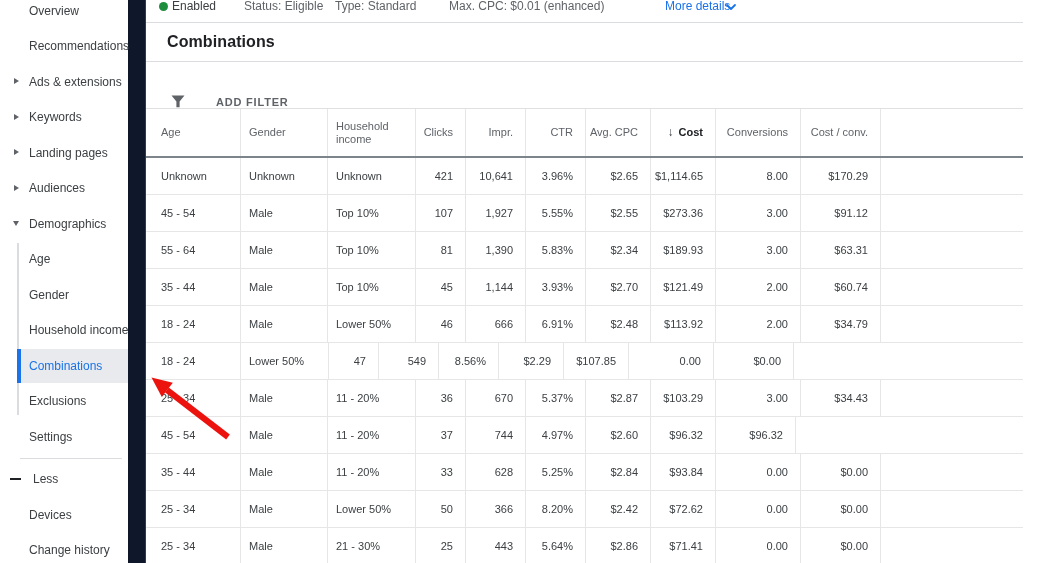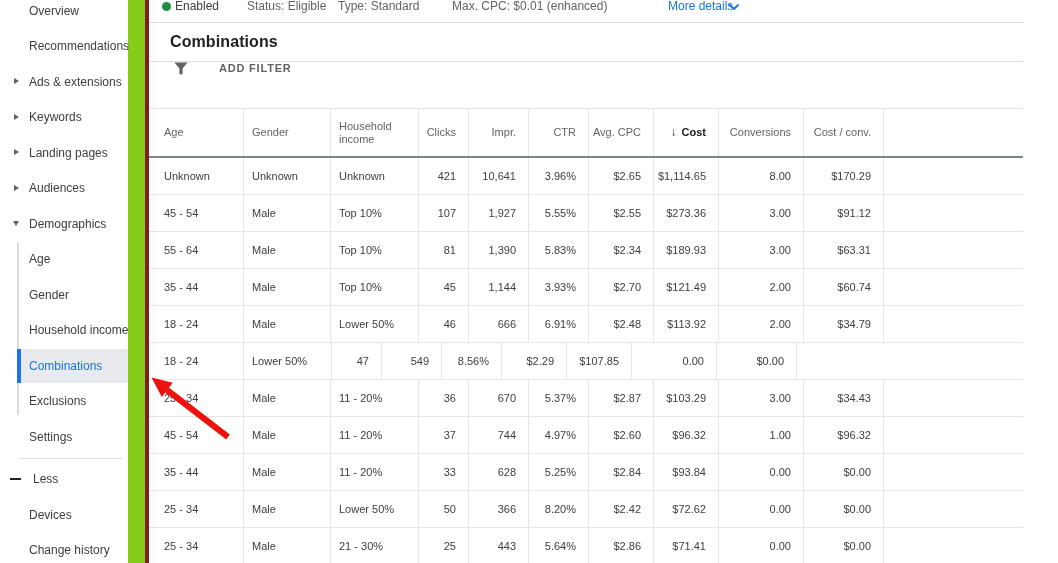--- a/index.html
+++ b/index.html
@@ -1,18 +1,18 @@
 <!DOCTYPE html>
 <html><head>
 <meta charset="utf-8">
 <style>
   * { margin:0; padding:0; box-sizing:border-box; }
   html,body { width:1058px; height:563px; overflow:hidden; background:#fff;
     font-family:"Liberation Sans","DejaVu Sans",sans-serif; }
-  .page { position:relative; width:1023px; height:563px; background:#84cc16; overflow:hidden; }
+  .page { position:relative; width:1023px; height:563px; background:#0f172a; overflow:hidden; }
 
   
   .sidebar { position:absolute; left:0; top:0; width:128px; height:563px; background:#fff; }
   .nav-guide { position:absolute; left:17px; top:243px; width:2px; height:172px; background:#dadce0; }
   .nav-list { position:absolute; left:0; top:-7px; width:128px; }
   .nav-item { position:relative; height:35.5px; cursor:pointer; }
   .nav-item .lbl { position:absolute; left:29px; top:50%; transform:translateY(-50%);
     font-size:12px; color:#3c4043; white-space:nowrap; z-index:2; }
   .nav-item.less .lbl { left:33px; }
   .nav-item .tri-right { position:absolute; left:14px; top:50%; margin-top:-3.5px; width:0; height:0;
@@ -20,41 +20,41 @@
   .nav-item .tri-down { position:absolute; left:13px; top:50%; margin-top:-2.5px; width:0; height:0;
     border-left:3.5px solid transparent; border-right:3.5px solid transparent; border-top:5px solid #5f6368; }
   .nav-item .minus { position:absolute; left:10px; top:50%; margin-top:-1px; width:11px; height:2px; background:#202124; }
   .nav-item.selected::before { content:""; position:absolute; left:17px; right:0; top:1px; bottom:1px; background:#e8eaed; }
   .nav-item.selected::after { content:""; position:absolute; left:17px; top:1px; bottom:1px; width:4px; background:#1a73e8; }
   .nav-item.selected .lbl { color:#1a73e8; }
   .nav-divider { height:7px; position:relative; }
   .nav-divider::before { content:""; position:absolute; left:20px; right:6px; top:3px; border-top:1px solid #dadce0; }
 
   
-  .panel { position:absolute; left:145px; top:0; width:913px; height:563px; border-left:4px solid #7f1d1d; background:#fff; }
+  .panel { position:absolute; left:145px; top:0; width:913px; height:563px; border-left:1px solid #7f1d1d; background:#fff; }
 
   
   .topbar { position:absolute; left:0; top:0; width:100%; height:23px; border-bottom:1px solid #dadce0; background:#fff; }
   .topbar span { position:absolute; top:-1px; font-size:12px; line-height:14px; color:#5f6368; white-space:nowrap; }
   .topbar .dot { position:absolute; left:13px; top:2px; width:9px; height:9px; border-radius:50%; }
   .topbar .enabled { left:26px; color:#3c4043; }
   .topbar .st { left:98px; }
   .topbar .ty { left:189px; }
   .topbar .cpc { left:303px; }
   .topbar .more { left:503px; color:#1a73e8; cursor:pointer;margin-left:16px; }
   .topbar .chev { position:absolute; left:579px; top:2px; }
 
   
   .headrow { position:absolute; left:0; top:23px; width:100%; height:39px; border-bottom:1px solid #dadce0; }
   .headrow .title { position:absolute; left:21px; top:50%; transform:translateY(-50%);
     font-size:16px; font-weight:700; color:#202124; letter-spacing:0.1px; }
 
   
   .filterrow { position:absolute; left:0; top:62px; width:100%; height:47px; border-bottom:1px solid #e0e0e0; }
-  .filterbtn { position:absolute; left:25px; top:0; height:100%; display:flex; align-items:flex-start; cursor:pointer; }
+  .filterbtn { position:absolute; left:25px; top:0; height:100%; display:flex; align-items:flex-end; cursor:pointer; }
   .funnel { display:inline-block; margin-right:31px; }
   .addfilter { font-size:11px; font-weight:700; letter-spacing:0.8px; color:#5f6368; }
 
   
   .table { position:absolute; left:0; top:109px; width:100%; }
   .trow { display:flex; width:100%; }
   .thead { height:49px; border-bottom:2px solid #7d848a; }
   .tbody-row { height:37px; border-bottom:1px solid #e6e6e6; }
   .cell { flex:0 0 auto; display:flex; align-items:center; border-right:1px solid #e6e6e6;
     font-size:11px; color:#3c4043; overflow:hidden; }
@@ -274,21 +274,20 @@
           </div>
           <div class="trow tbody-row">
             <div class="cell c0 al first">45 - 54</div>
             <div class="cell c1 al">Male</div>
             <div class="cell c2 al">11 - 20%</div>
             <div class="cell c3 ar">37</div>
             <div class="cell c4 ar">744</div>
             <div class="cell c5 ar">4.97%</div>
             <div class="cell c6 ar">$2.60</div>
             <div class="cell c7 ar">$96.32</div>
-            <div class="cell c8 ar">1.00</div>
             <div class="cell c9 ar">$96.32</div>
             <div class="cell last"></div>
           </div>
           <div class="trow tbody-row">
             <div class="cell c0 al first">35 - 44</div>
             <div class="cell c1 al">Male</div>
             <div class="cell c2 al">11 - 20%</div>
             <div class="cell c3 ar">33</div>
             <div class="cell c4 ar">628</div>
             <div class="cell c5 ar">5.25%</div>

